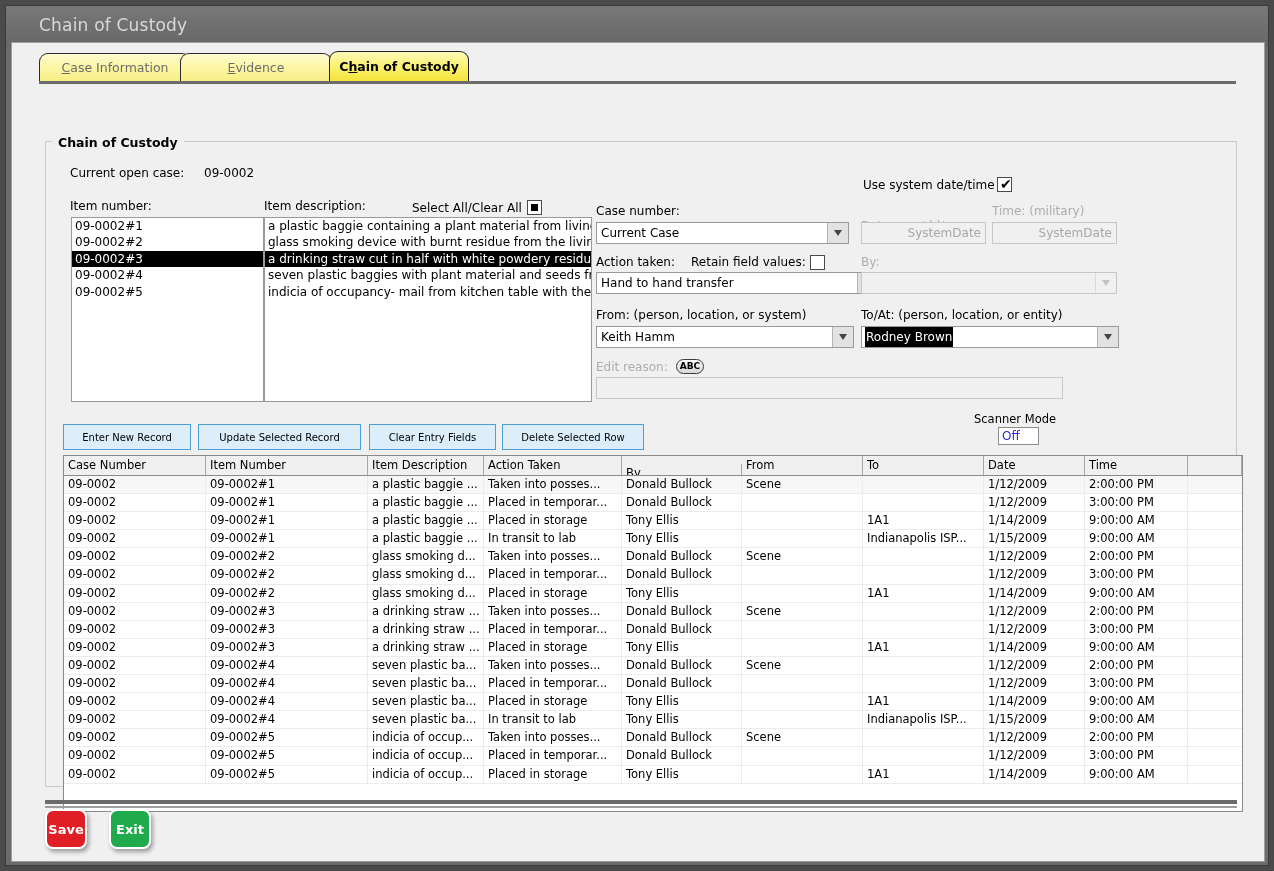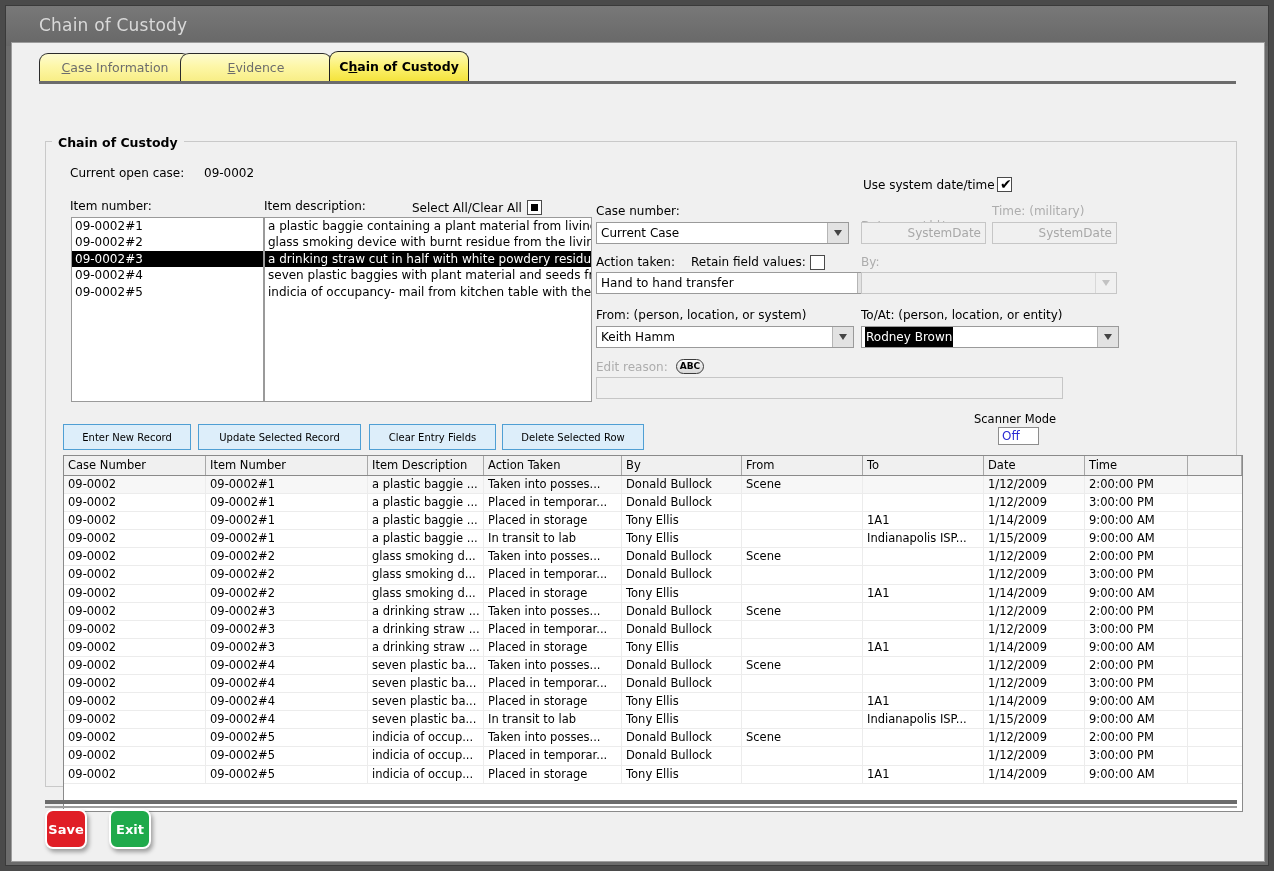--- a/index.html
+++ b/index.html
@@ -302,21 +302,21 @@
 
     <div id="scanlabel">Scanner Mode</div>
     <div id="scanbox" style="color: rgb(43, 43, 212);">Off</div>
 
     <div id="grid">
       <div class="ghead" id="grid-head">
           <div class="gc" style="width: 142px; flex: 0 0 142px;">Case Number</div>
           <div class="gc" style="width: 162px; flex: 0 0 162px;">Item Number</div>
           <div class="gc" style="width: 116px; flex: 0 0 116px;">Item Description</div>
           <div class="gc" style="width: 138px; flex: 0 0 138px;">Action Taken</div>
-          <div class="gc" style="width: 120px; flex: 0 0 120px;">By</div>
+          <div class="gc" style="width: 120px; flex: 0 0 120px; margin-top: 8px;">By</div>
           <div class="gc" style="width: 121px; flex: 0 0 121px;">From</div>
           <div class="gc" style="width: 121px; flex: 0 0 121px;">To</div>
           <div class="gc" style="width: 101px; flex: 0 0 101px;">Date</div>
           <div class="gc" style="width: 103px; flex: 0 0 103px;">Time</div>
           <div class="gc" style="width: 54px; flex: 0 0 54px;"></div>
         </div>
       <div id="grid-body">
           <div class="grow alt">
             <div class="gc" style="width: 142px; flex: 0 0 142px;">09-0002</div>
             <div class="gc" style="width: 162px; flex: 0 0 162px;">09-0002#1</div>

